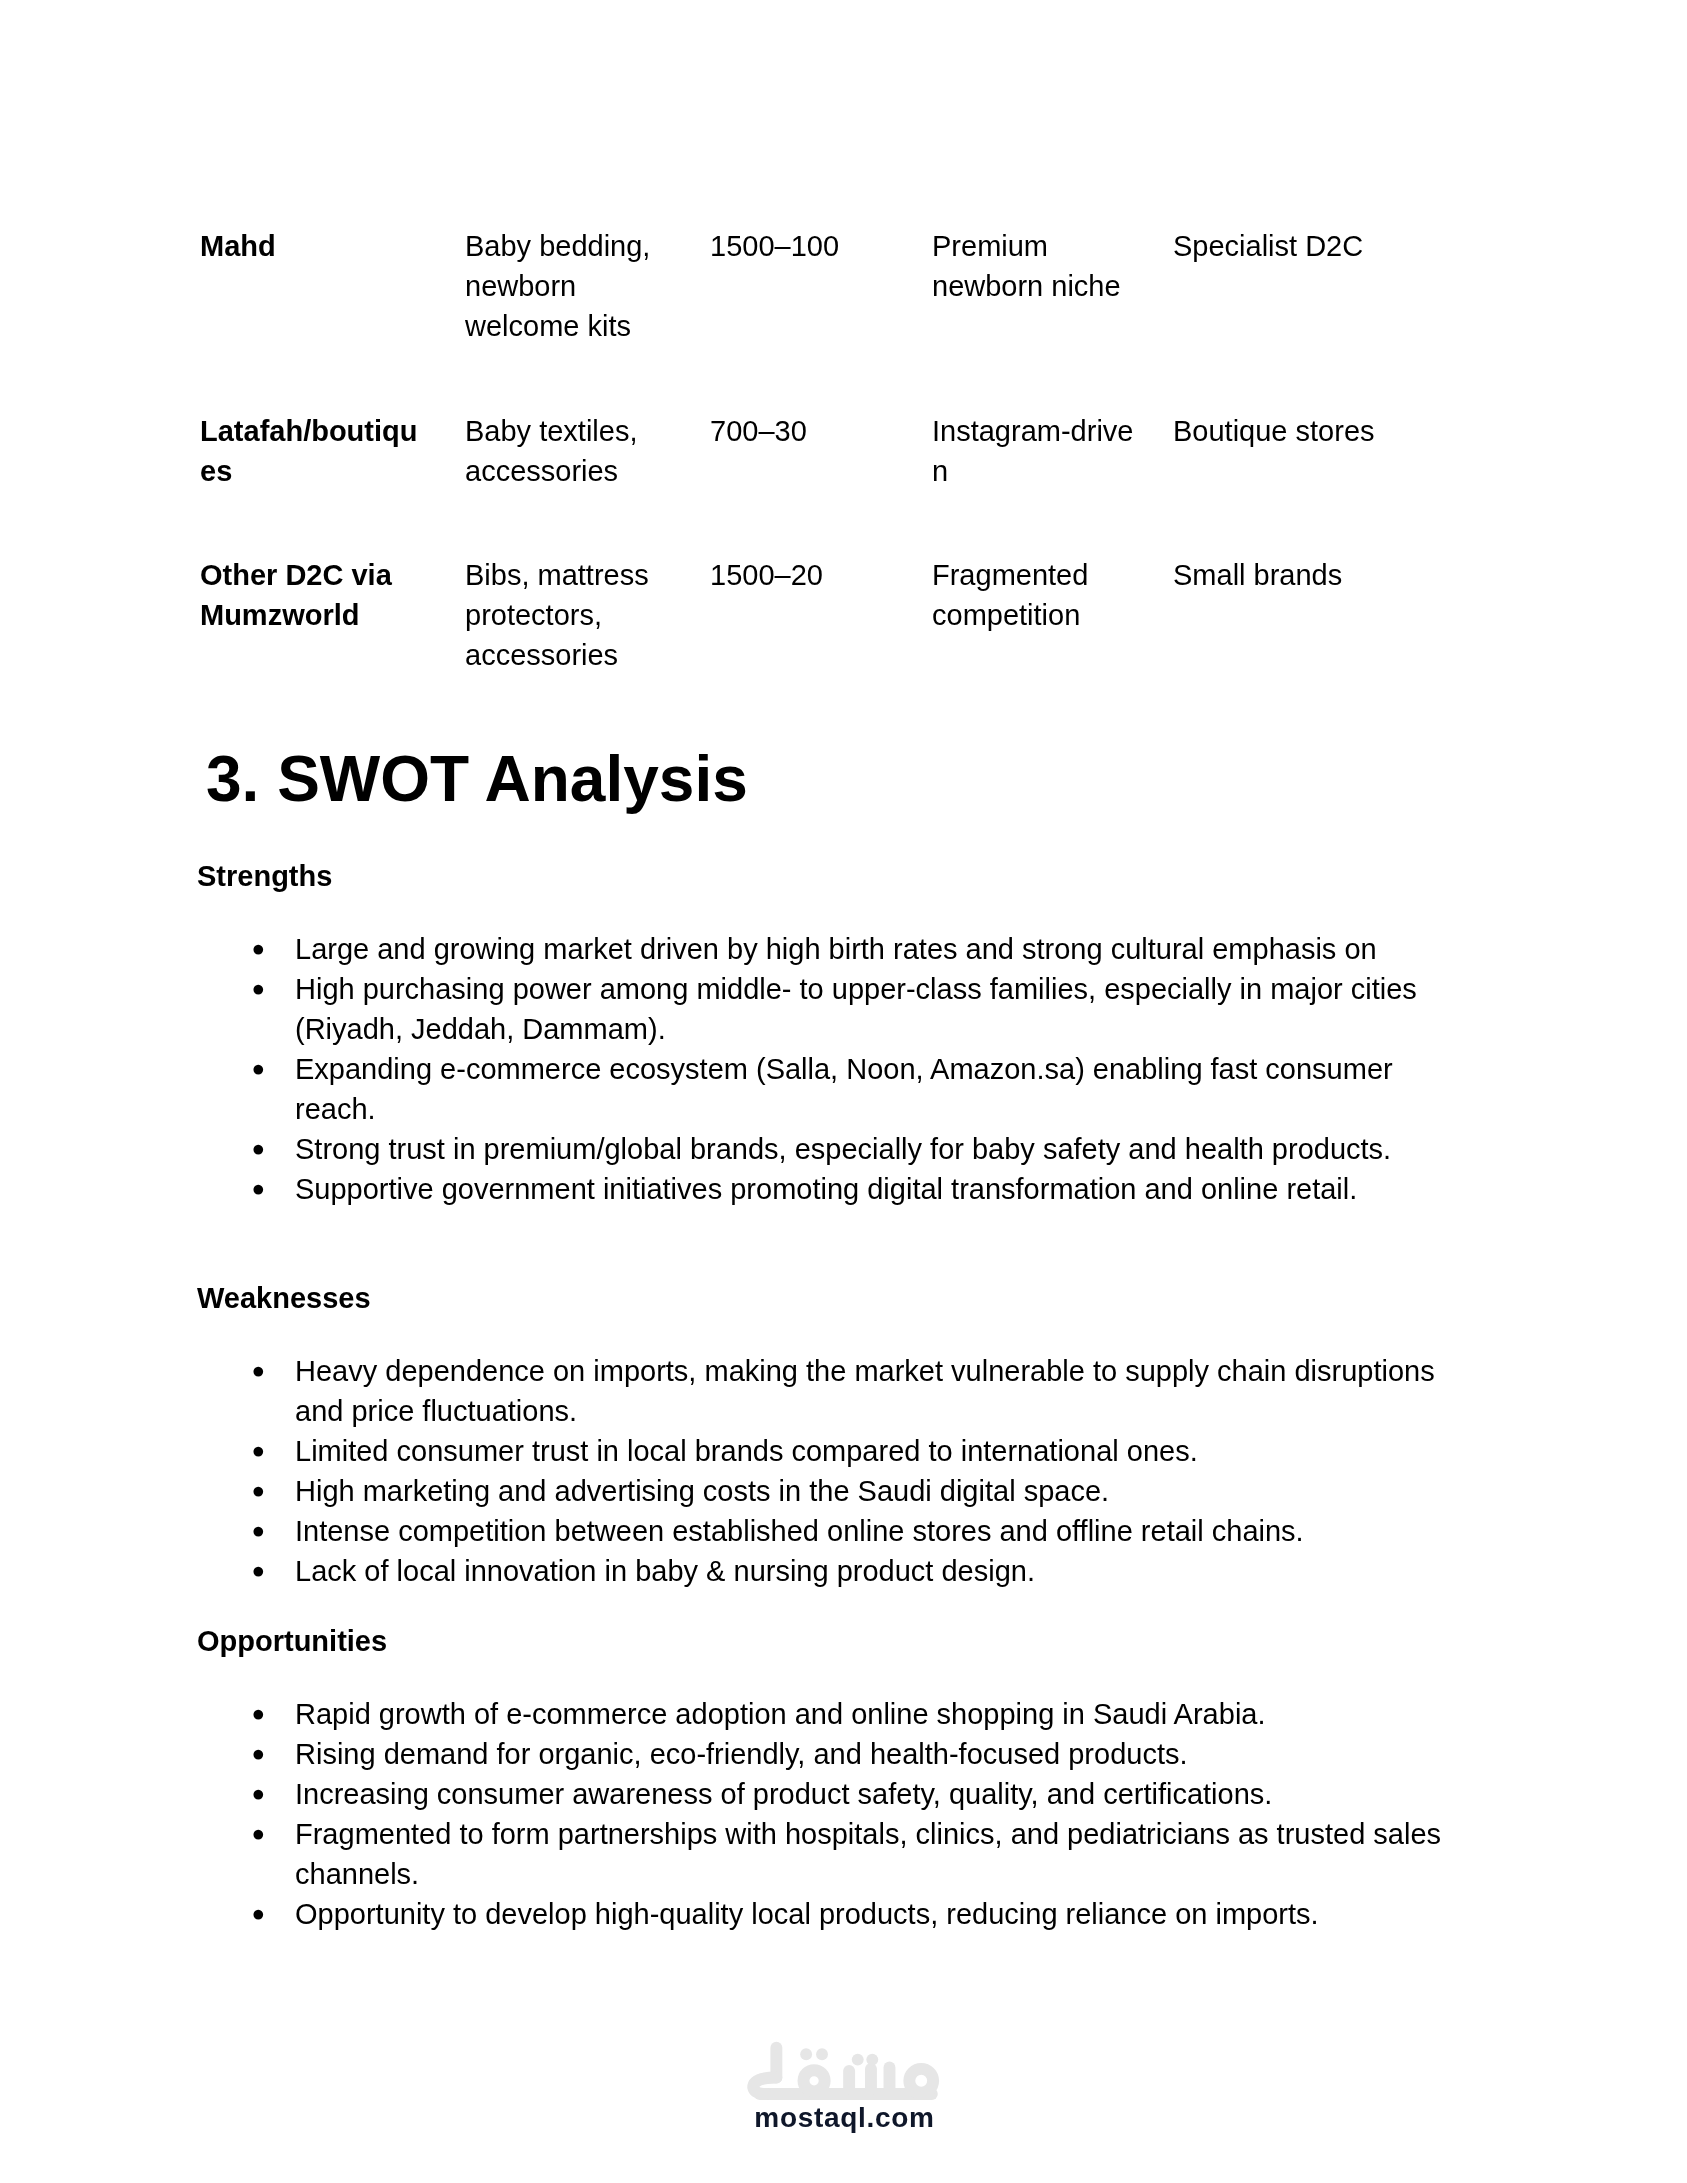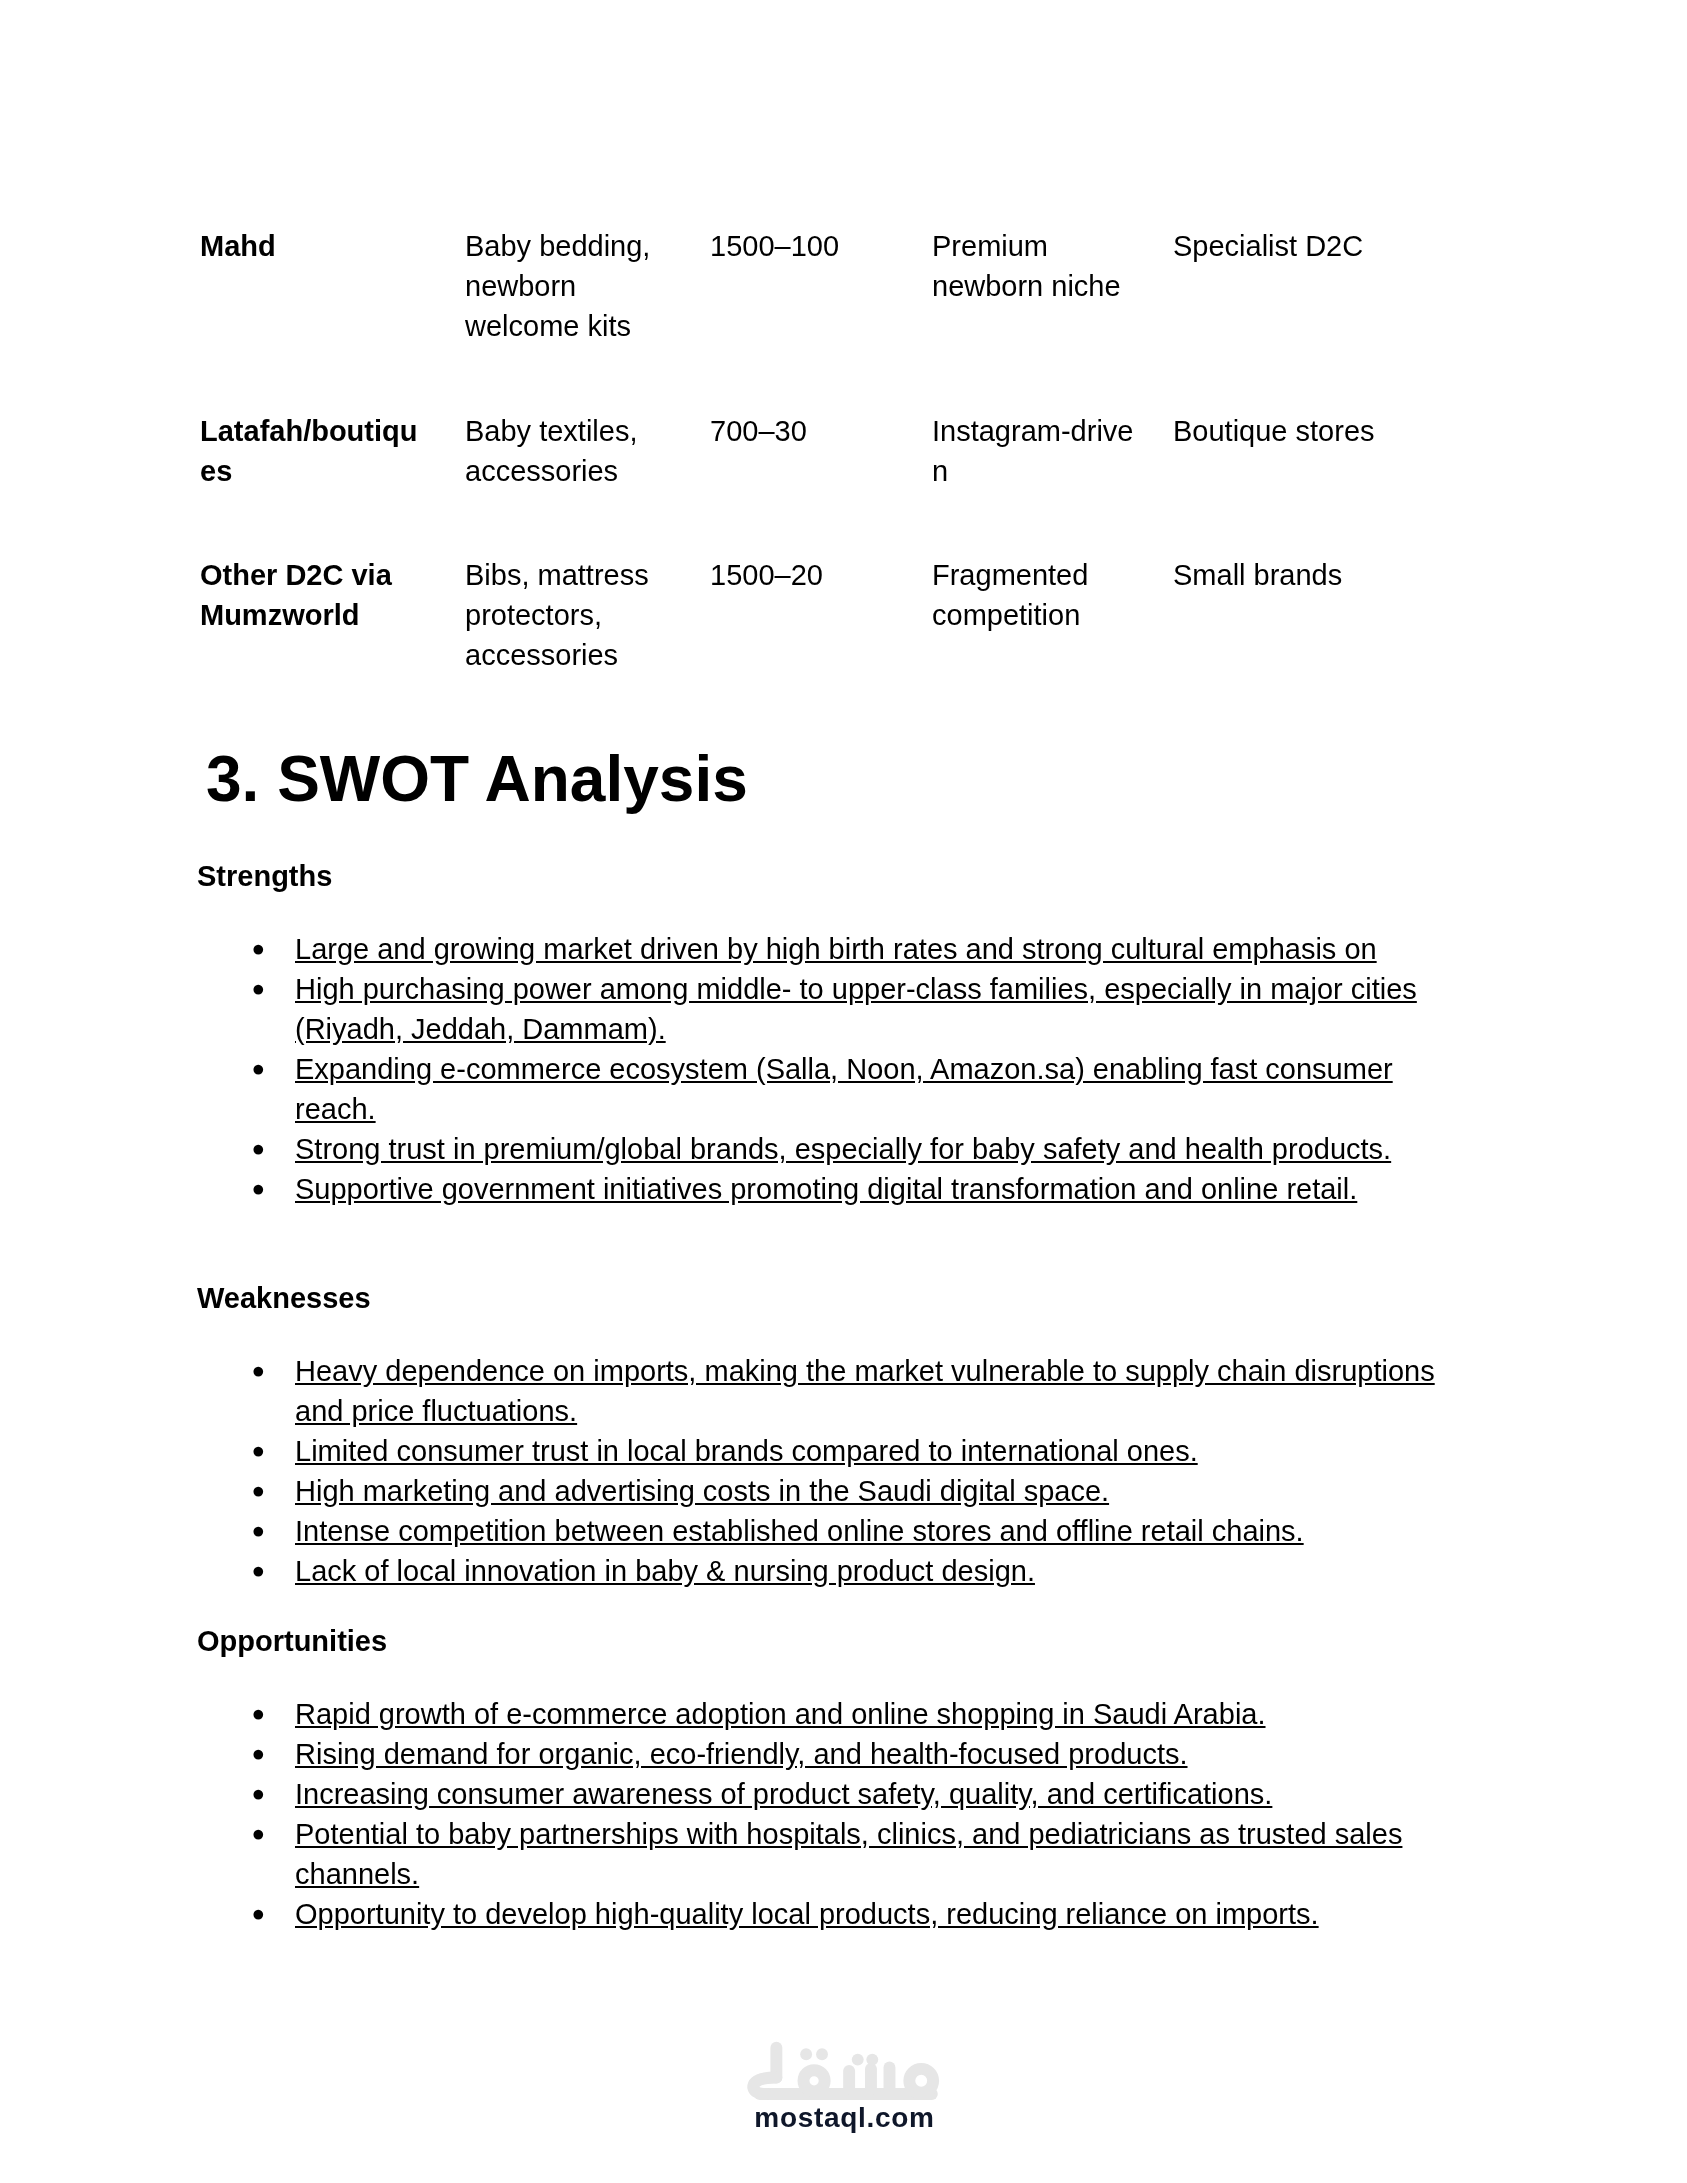--- a/index.html
+++ b/index.html
@@ -33,21 +33,21 @@
   .swot-block h3 {
     margin: 0; font-size: 29px; font-weight: bold; line-height: 40px;
   }
   .swot-block ul { list-style: none; margin: 0; padding: 0; }
   .swot-block li {
     position: relative; padding-left: 98px; font-size: 29px; line-height: 40px;
   }
   .swot-block li .bullet {
     position: absolute; left: 48px; top: 0; width: 26.5px; text-align: center; font-size: 22.5px;
   }
-  .swot-block li .line { display: block; white-space: nowrap; text-decoration: underline; }
+  .swot-block li .line { display: block; white-space: nowrap; }
 
   #strengths { top: 856px; }
   #strengths ul { margin-top: 33px; }
   #weaknesses { top: 1278px; }
   #weaknesses ul { margin-top: 33px; }
   #opportunities { top: 1621px; }
   #opportunities ul { margin-top: 33px; }
 
   .watermark {
     position: absolute; left: 740px; top: 2041px; width: 209px; height: 99px;
@@ -196,21 +196,21 @@
       <li>
         <span class="bullet">●</span>
         <span class="line">Rising demand for organic, eco-friendly, and health-focused products.</span>
       </li>
       <li>
         <span class="bullet">●</span>
         <span class="line">Increasing consumer awareness of product safety, quality, and certifications.</span>
       </li>
       <li>
         <span class="bullet">●</span>
-        <span class="line">Potential to baby partnerships with hospitals, clinics, and pediatricians as trusted sales</span>
+        <span class="line">Fragmented to form partnerships with hospitals, clinics, and pediatricians as trusted sales</span>
         <span class="line">channels.</span>
       </li>
       <li>
         <span class="bullet">●</span>
         <span class="line">Opportunity to develop high-quality local products, reducing reliance on imports.</span>
       </li>
     </ul>
   </section>
 
   <div class="watermark">

